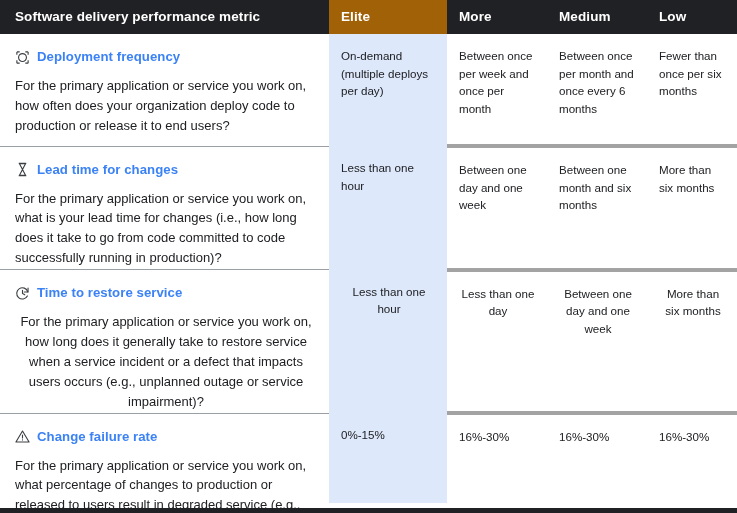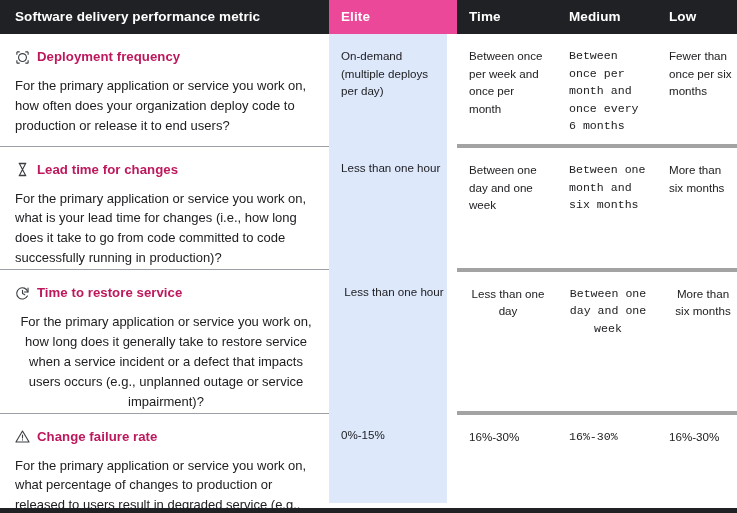--- a/index.html
+++ b/index.html
@@ -51,21 +51,21 @@
     font-size: 13.5px;
     font-weight: bold;
     letter-spacing: 0.1px;
     padding: 9px 0 10px 0;
     height: 33px;
     box-sizing: border-box;
     vertical-align: middle;
     margin-top: 43px;
   }
   th.c-metric  { width: 329px; padding-left: 15px; }
-  th.c-elite   { width: 128px; background: #ec4899; padding-left: 12px; }
+  th.c-elite   { width: 118px; background: #a16207; padding-left: 12px; }
   th.c-high    { width: 100px; padding-left: 12px; }
   th.c-medium  { width: 100px; padding-left: 12px; }
   th.c-low     { width: 90px;  padding-left: 12px; }
 
   
   tbody td {
     vertical-align: top;
     background: transparent;
     font-size: 11.6px;
     line-height: 1.52;
@@ -83,33 +83,33 @@
   td.lvl {
     padding-left: 12px;
     padding-right: 10px;
     border-bottom: 4px solid #a3a3a3;
   }
   td.lvl-elite {
     width: 118px;
     border-bottom: none;
   }
   td.lvl-high   { width: 100px; }
-  td.lvl-medium { width: 100px; font-family: Liberation Mono, monospace; }
+  td.lvl-medium { width: 100px; }
   td.lvl-low    { width: 90px;  }
 
   tbody tr:last-child td.metric,
   tbody tr:last-child td.lvl { border-bottom: none; }
 
   .row-title {
     display: flex;
     align-items: center;
     gap: 7px;
     font-size: 13.2px;
     font-weight: bold;
-    color: #be185d;
+    color: #3b82f6;
     margin: 0 0 9px 0;
     letter-spacing: 0.05px;
   }
   .row-icon {
     flex: 0 0 auto;
     width: 15px;
     height: 15px;
     display: inline-flex;
     align-items: center;
     justify-content: center;
@@ -138,21 +138,21 @@
 
 <div class="table-wrap">
 
   <div class="elite-band"></div>
 
   <table class="dora">
     <thead>
       <tr>
         <th class="c-metric">Software delivery performance metric</th>
         <th class="c-elite">Elite</th>
-        <th class="c-high">Time</th>
+        <th class="c-high">More</th>
         <th class="c-medium">Medium</th>
         <th class="c-low">Low</th>
       </tr>
     </thead>
     <tbody>
 
       <tr class="r0">
         <td class="metric">
           <div class="row-title">
             <span class="row-icon">

